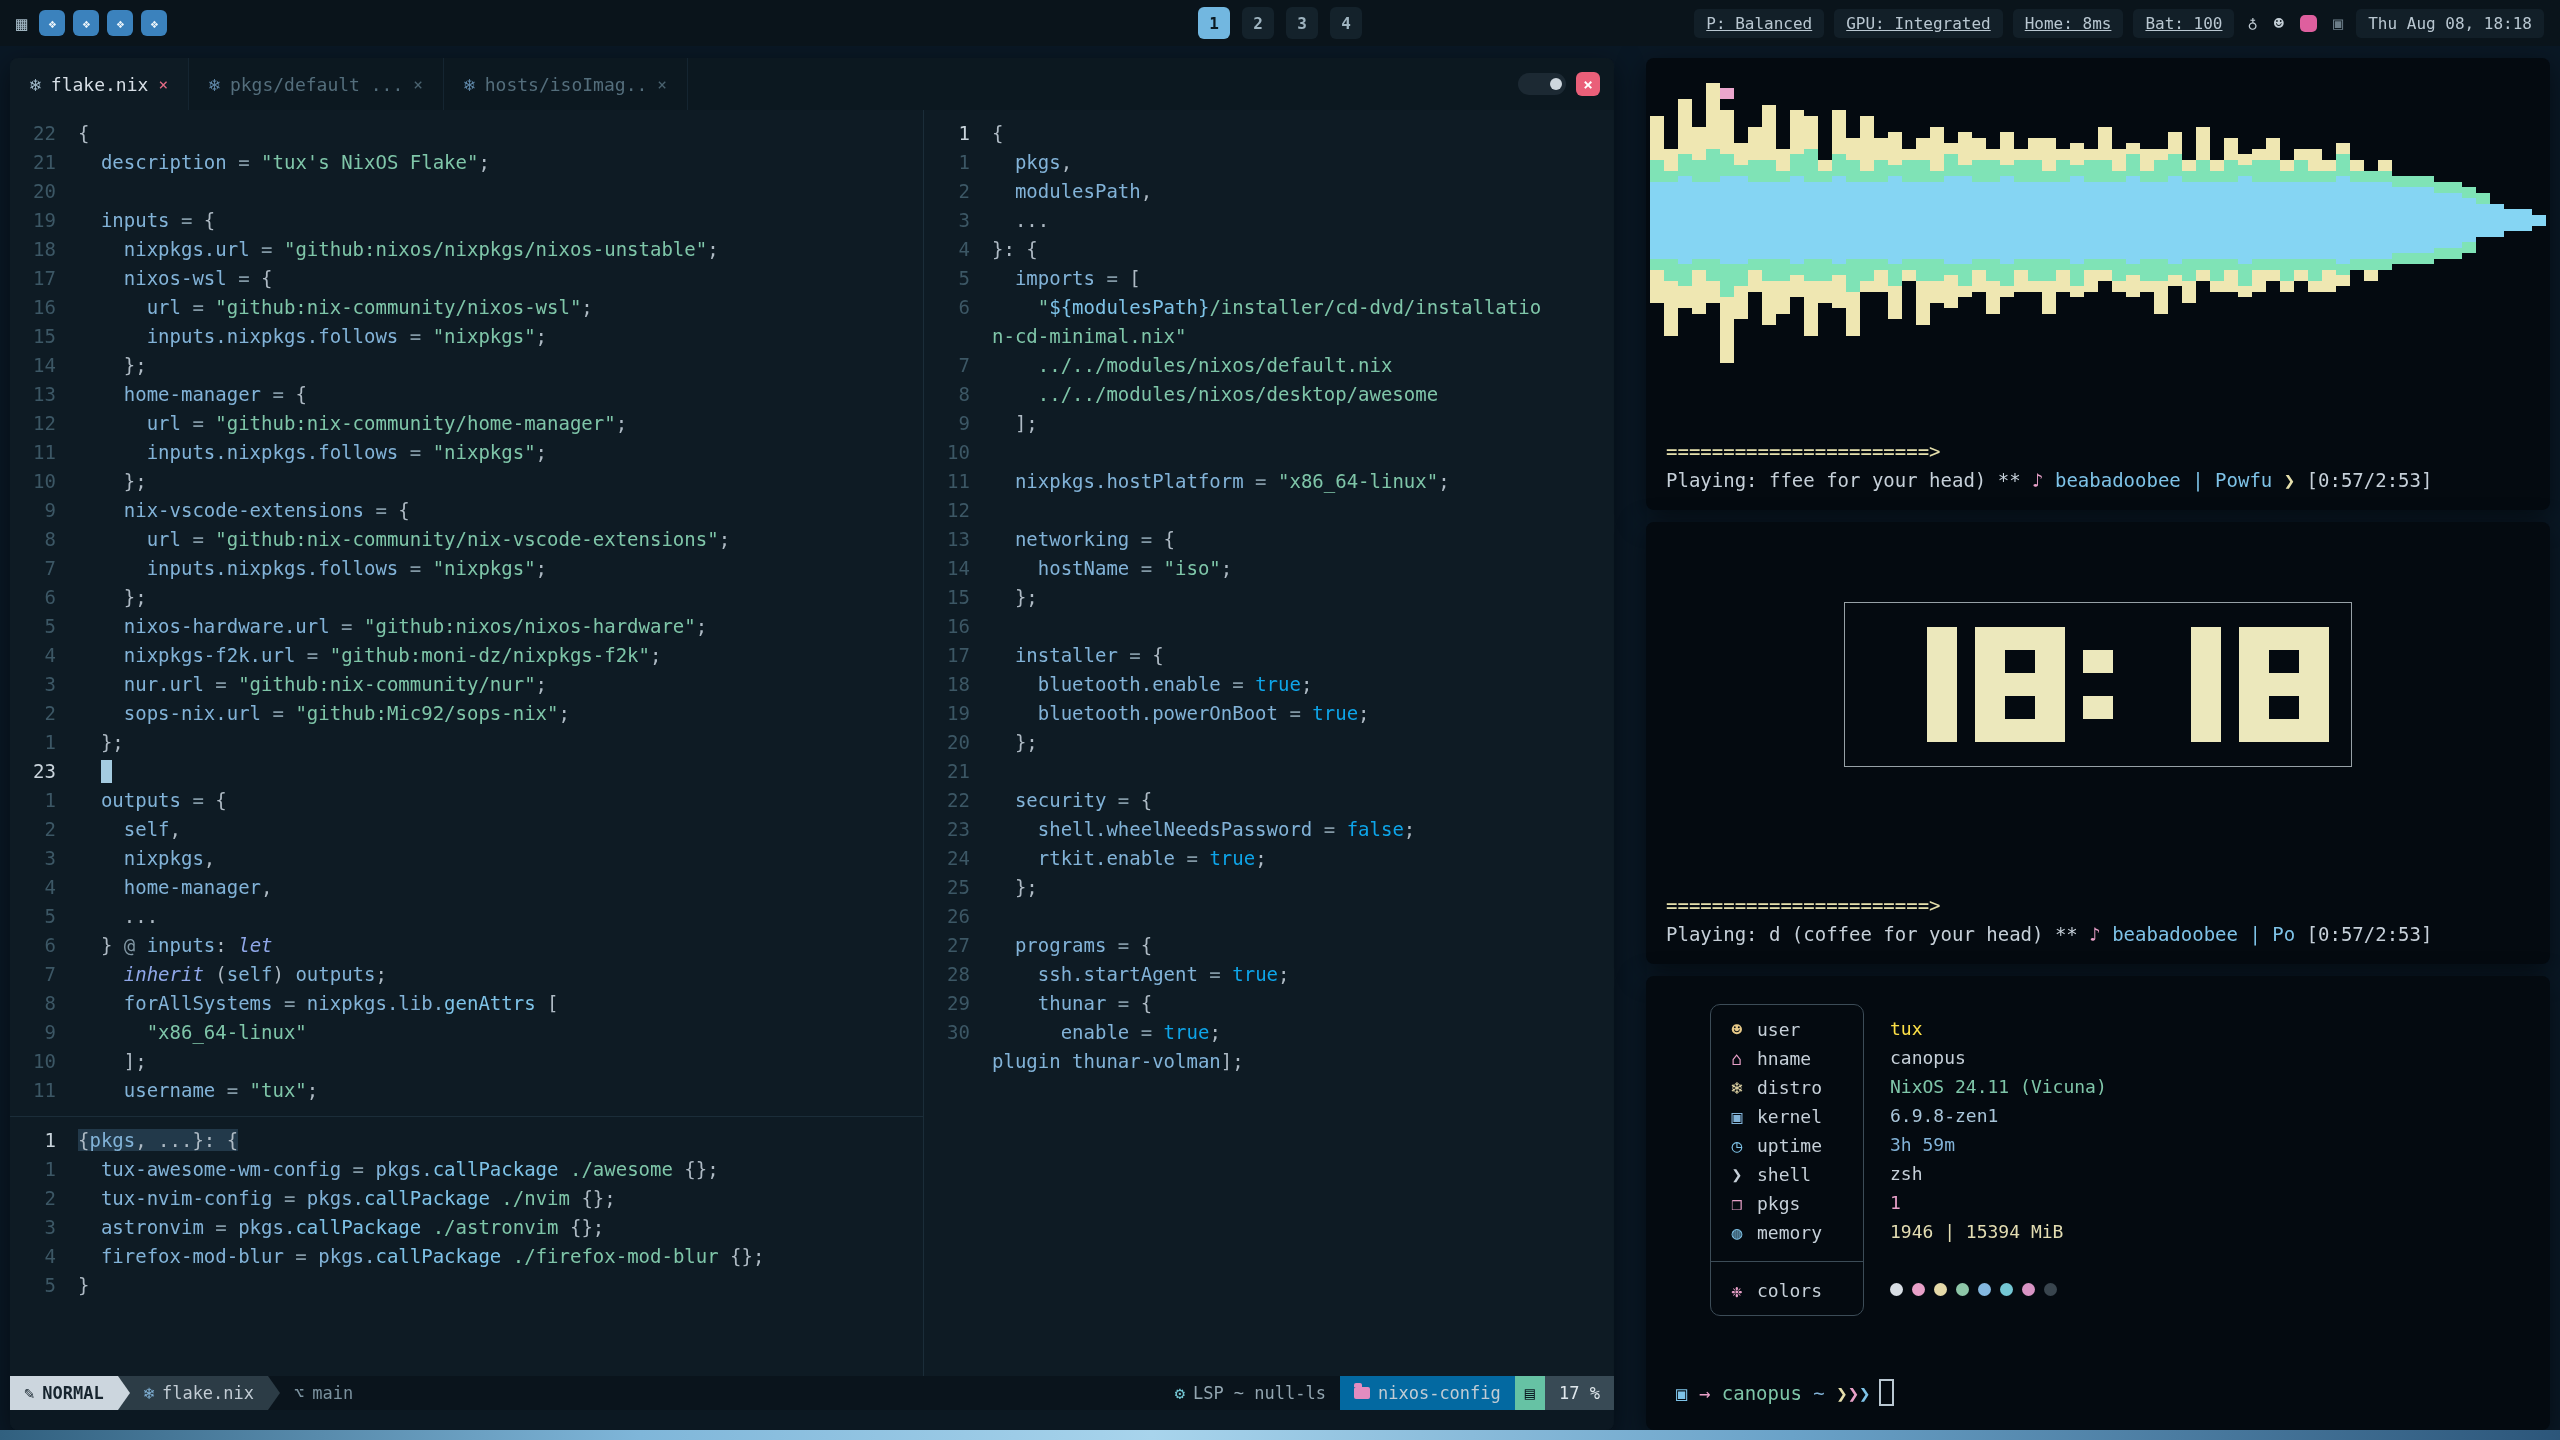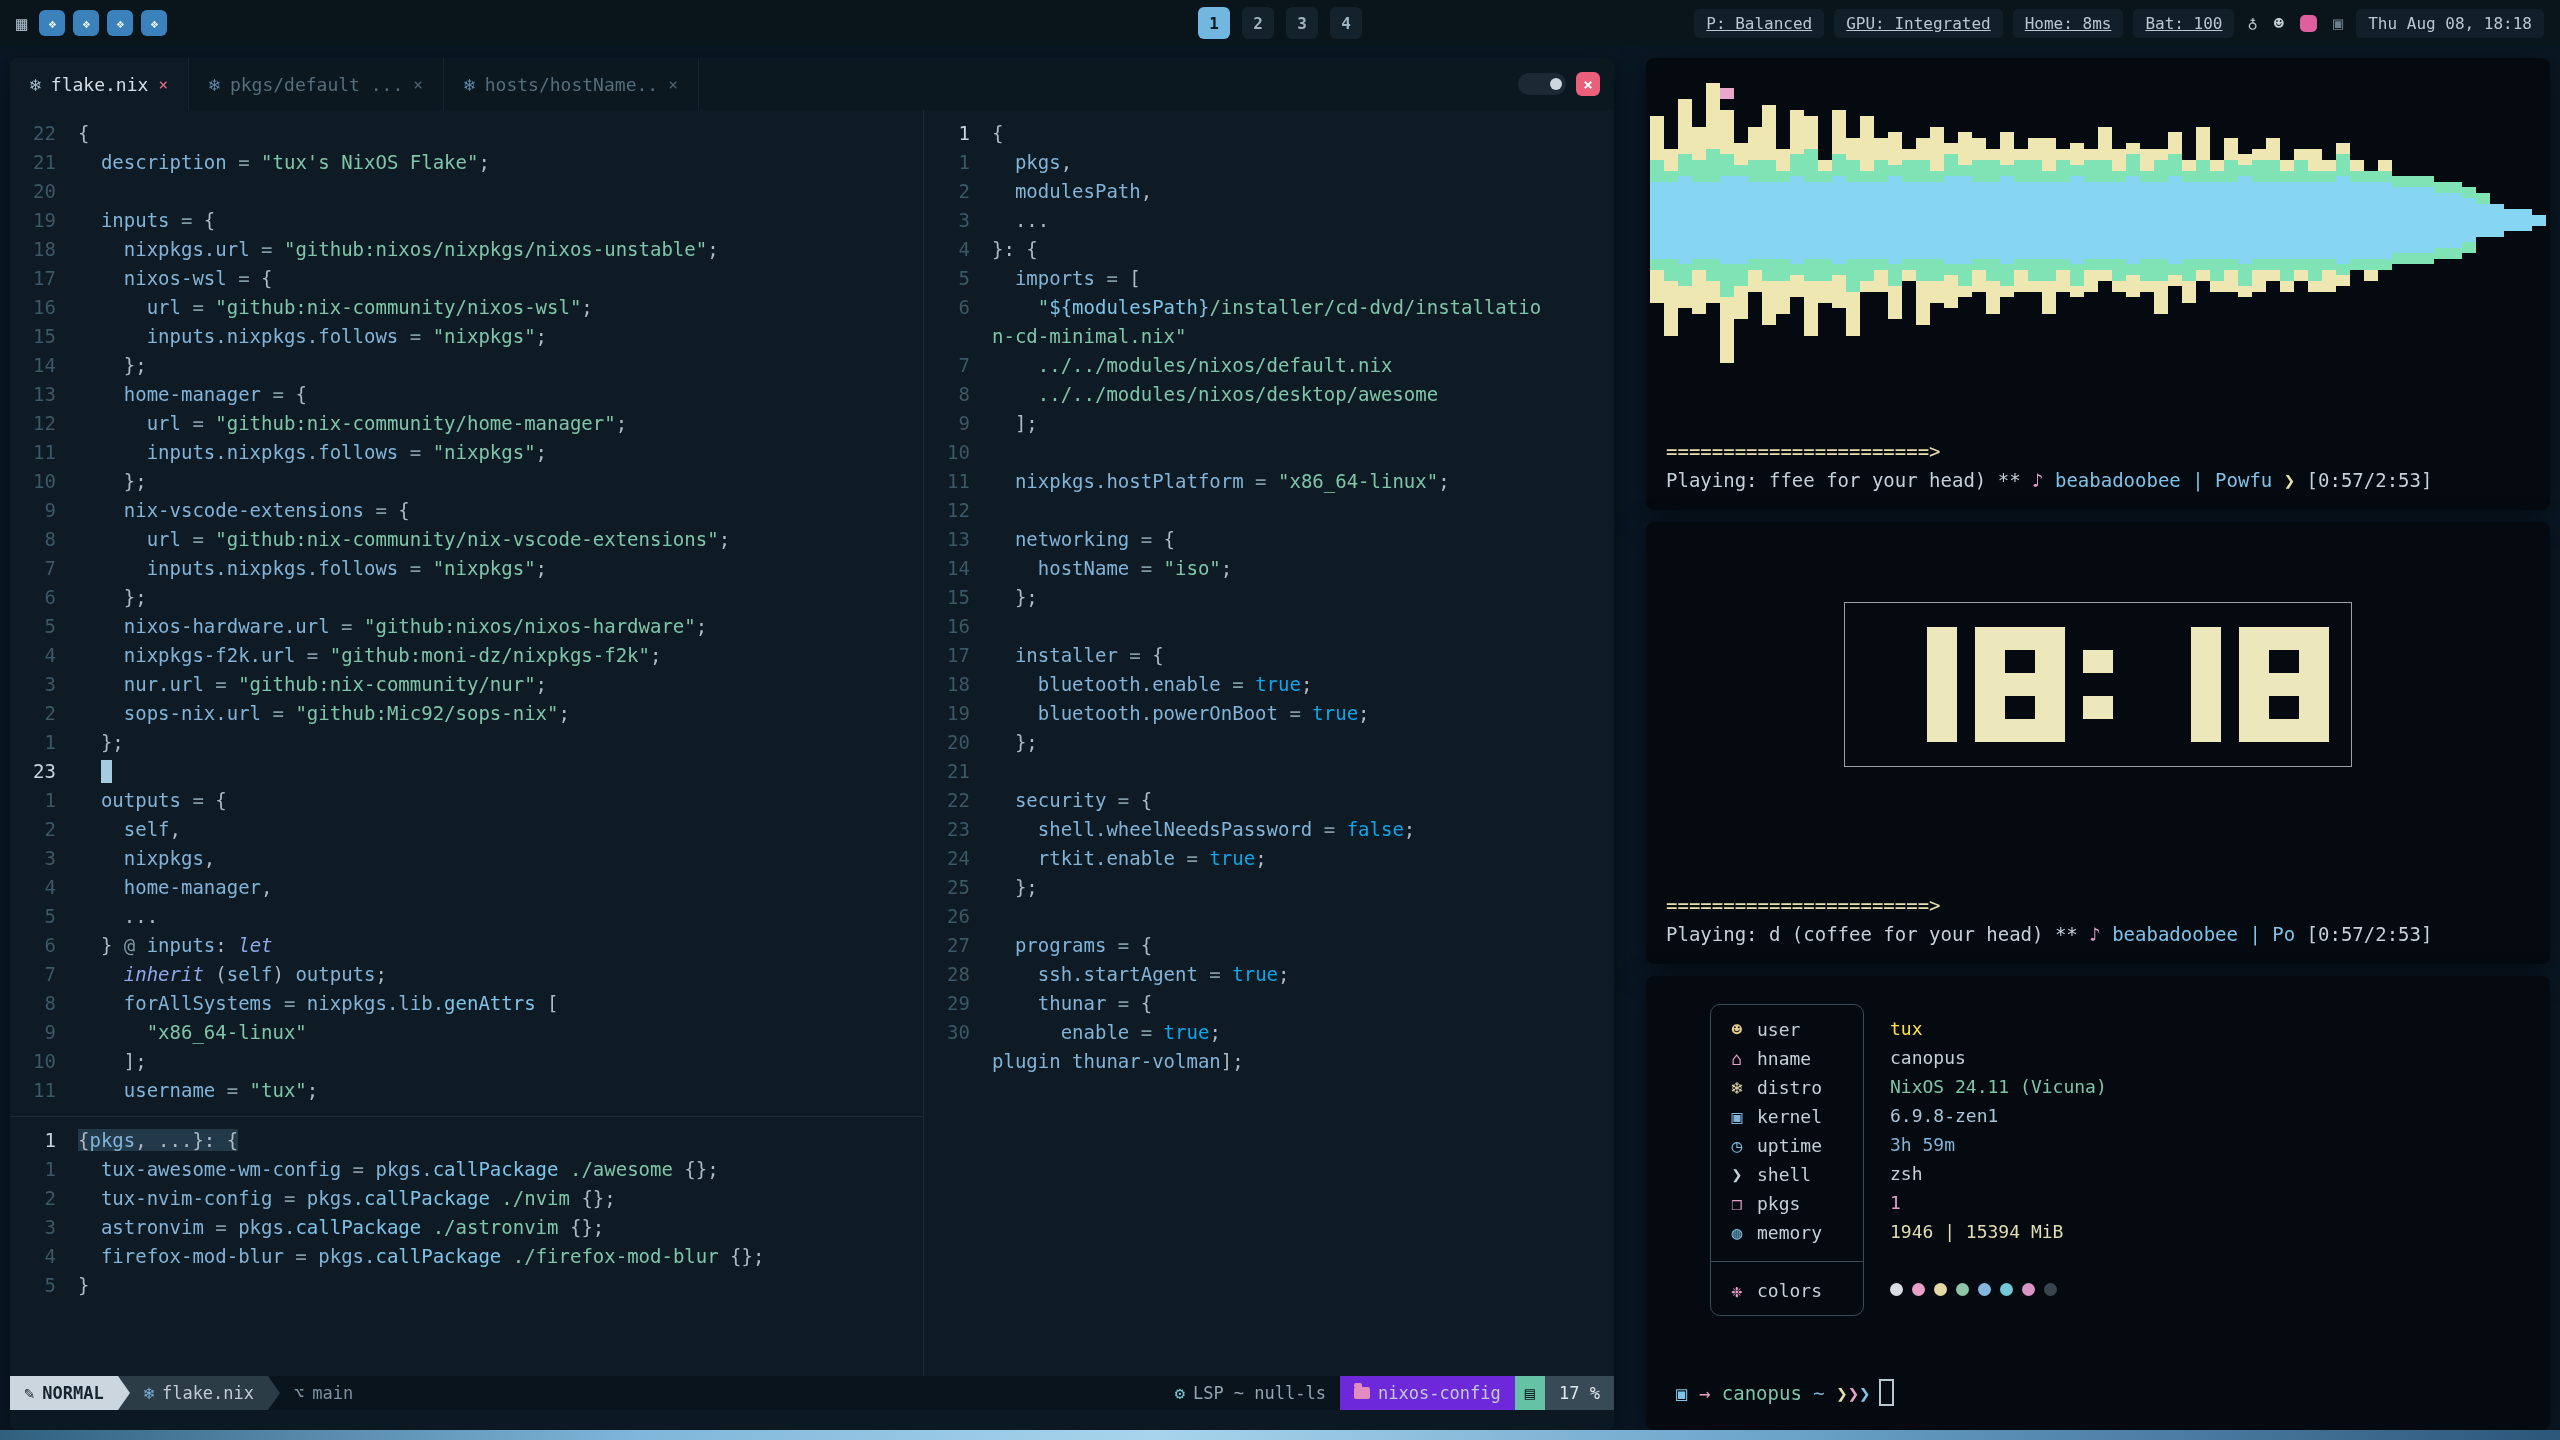--- a/index.html
+++ b/index.html
@@ -68,21 +68,21 @@
   .seg-mode{background:#ccd6de;color:#16242e;font-weight:bold;}
   .tri{width:0;border-style:solid;border-width:17px 0 17px 12px;border-color:transparent;}
   .tri-mode{border-left-color:#ccd6de;background:#2c3c46;}
   .tri-file{border-left-color:#2c3c46;}
   .seg-file{background:#2c3c46;color:#c2ccd4;}
   .file-icon{color:#82b3d8;}
   .seg-branch{color:#7b929f;}
   .sl-spacer{flex:1;}
   .seg-lsp{color:#93a6b1;}
   .lsp-icon{color:#74c7d4;}
-  .seg-proj{background:#6d28d9;color:#c2ccd4;text-align:right;}
+  .seg-proj{background:#0369a1;color:#c2ccd4;text-align:right;}
   .folder-icon{width:16px;height:12px;background:#e38cc0;border-radius:2px;position:relative;}
   .folder-icon::before{content:"";position:absolute;top:-4px;left:0;width:8px;height:4px;
                        background:#e38cc0;border-radius:2px 2px 0 0;}
   .seg-prog-icon{background:#66c2a4;color:#0d1a22;padding:0 10px;font-weight:bold;}
   .seg-prog{background:#384a55;color:#dfe7ec;}
 
   
   .panel{position:absolute;left:1646px;width:904px;background:#040a10;border-radius:8px;
          overflow:hidden;box-shadow:0 8px 28px rgba(0,0,0,.5);}
   .panel-music{top:58px;height:452px;}
@@ -156,21 +156,21 @@
             <span class="tab-label">flake.nix</span>
             <span class="tab-close">×</span>
           </div>
           <div class="tab">
             <span class="tab-icon">❄</span>
             <span class="tab-label">pkgs/default ...</span>
             <span class="tab-close">×</span>
           </div>
           <div class="tab">
             <span class="tab-icon">❄</span>
-            <span class="tab-label">hosts/hostName..</span>
+            <span class="tab-label">hosts/isoImag..</span>
             <span class="tab-close">×</span>
           </div>
         </div>
       <div class="titlebar-buttons">
         <div class="tb-toggle">
             <span class="dot"></span>
           </div>
         <div class="tb-close">×</div>
       </div>
     </div>

